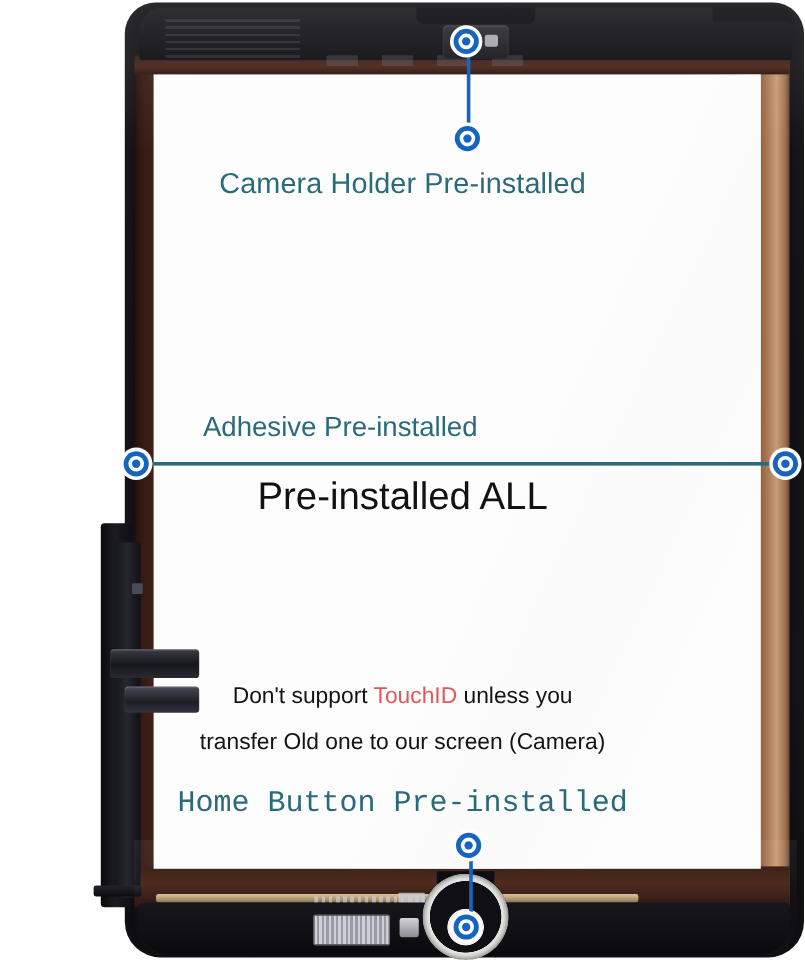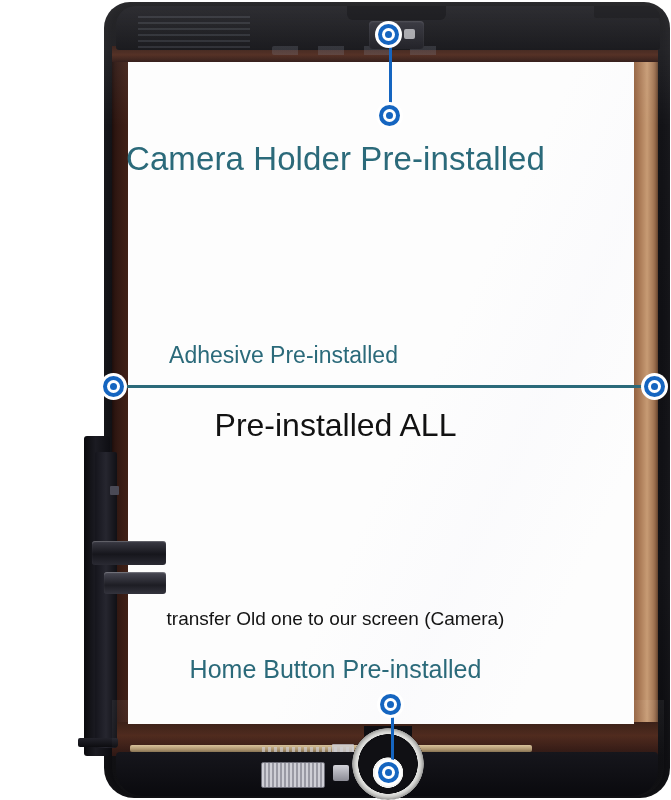--- a/index.html
+++ b/index.html
@@ -200,24 +200,24 @@
   .dot-adh-l{left:103px;top:376px;width:21px;height:21px;}
   .dot-adh-r{left:644px;top:376px;width:21px;height:21px;}
   .dot-home-top{left:380px;top:694px;width:21px;height:21px;}
   .dot-home-bot{left:378px;top:762px;width:21px;height:21px;}
 
   
   .lbl{position:absolute;text-align:center;white-space:nowrap;}
   .lbl-teal{color:#2b6a7a;}
   .lbl-black{color:#121212;}
 
-  .t-camera{left:0;top:140px;width:671px;font-size:33px;letter-spacing:.1px;}
+  .t-camera{left:0;top:140px;width:671px;font-size:24px;letter-spacing:.1px;}
   .t-adhesive{left:0;top:342px;width:567px;font-size:23px;}
-  .t-all{left:0;top:395px;width:671px;font-size:32px;margin-top:12px;}
-  .t-home{left:0;top:655px;width:671px;font-size:25px;}
+  .t-all{left:0;top:395px;width:671px;font-size:32px;}
+  .t-home{left:0;top:655px;width:671px;font-size:25px;font-family:Liberation Mono, monospace;}
 
   .t-note1{left:0;top:570px;width:671px;font-size:19px;color:#141414;}
   .t-note2{left:0;top:608px;width:671px;font-size:19px;color:#141414;}
   .touchid{color:#e0585c;}
 </style>
 </head>
 <body>
 
 <div class="stage">
 
@@ -271,18 +271,19 @@
     <div class="dot dot-home-top"></div>
     <div class="dot dot-home-bot"></div>
   </div>
 
   <div class="lbl lbl-teal t-camera">Camera Holder Pre-installed</div>
 
   <div class="lbl lbl-teal t-adhesive">Adhesive Pre-installed</div>
 
   <div class="lbl lbl-black t-all">Pre-installed ALL</div>
 
+  <div class="lbl t-note1"><span>Don't support </span><span class="touchid">TouchID</span><span> unless you</span></div>
 
   <div class="lbl t-note2">transfer Old one to our screen (Camera)</div>
 
   <div class="lbl lbl-teal t-home">Home Button Pre-installed</div>
 
 </div>
 
 </body></html>

